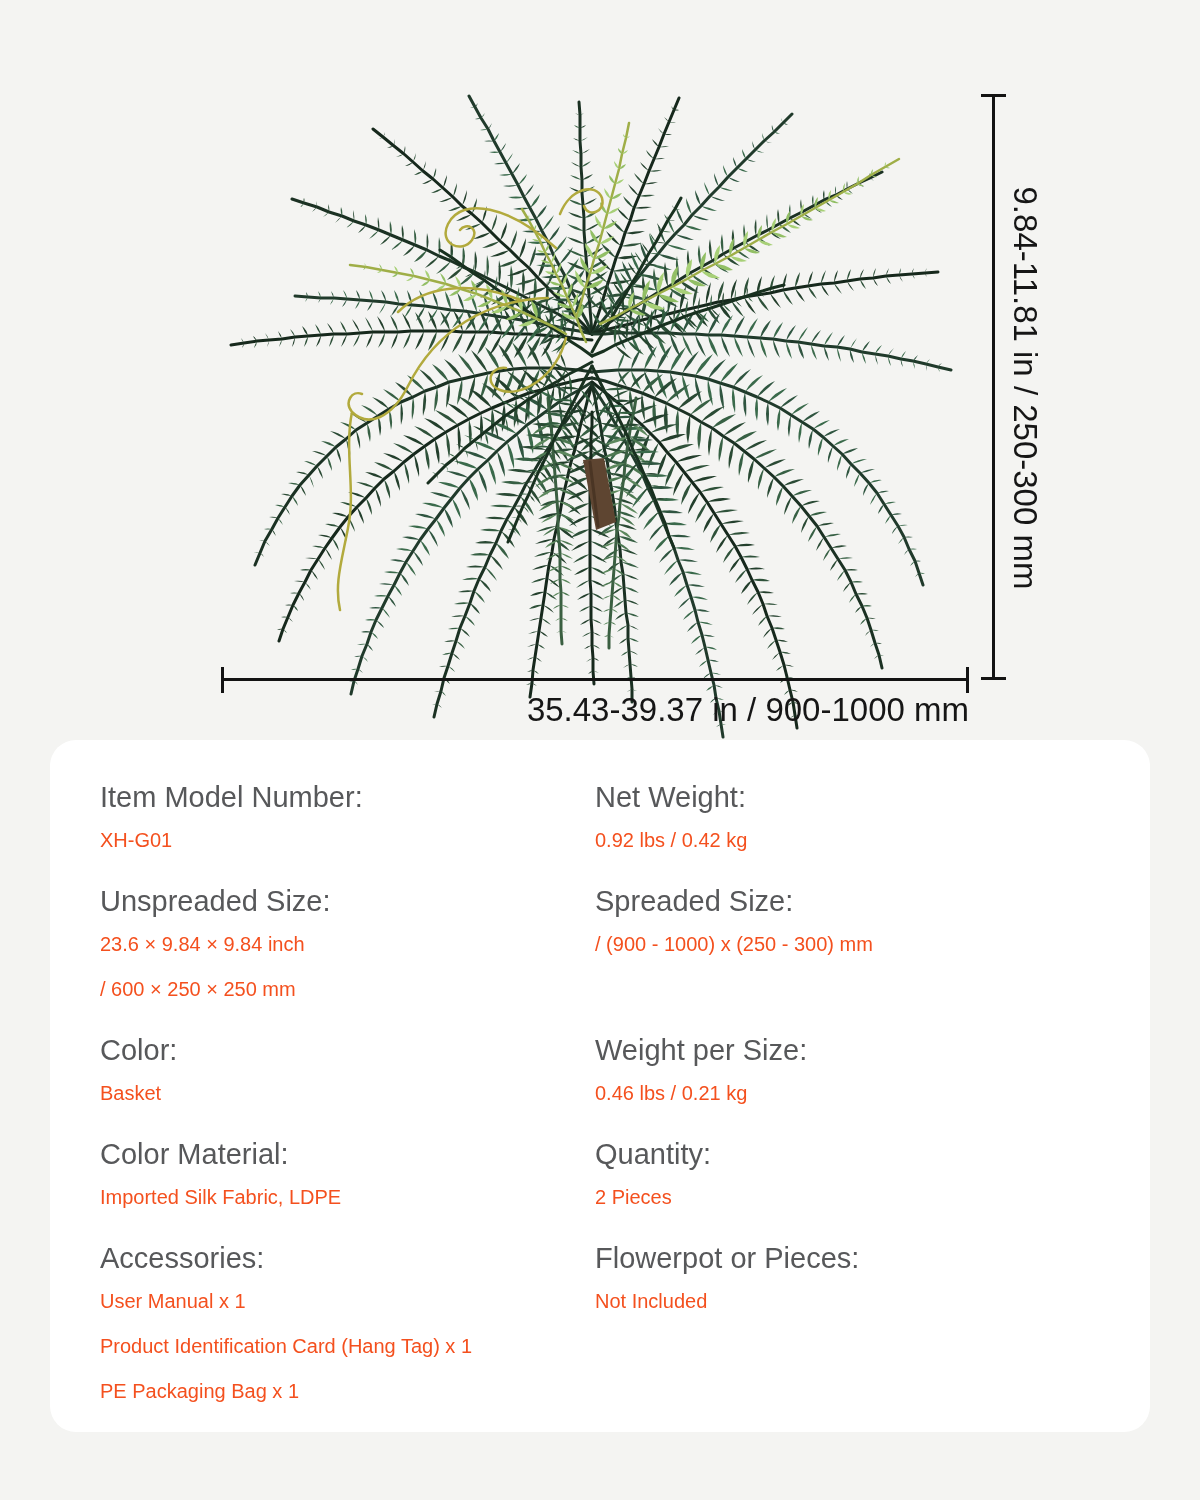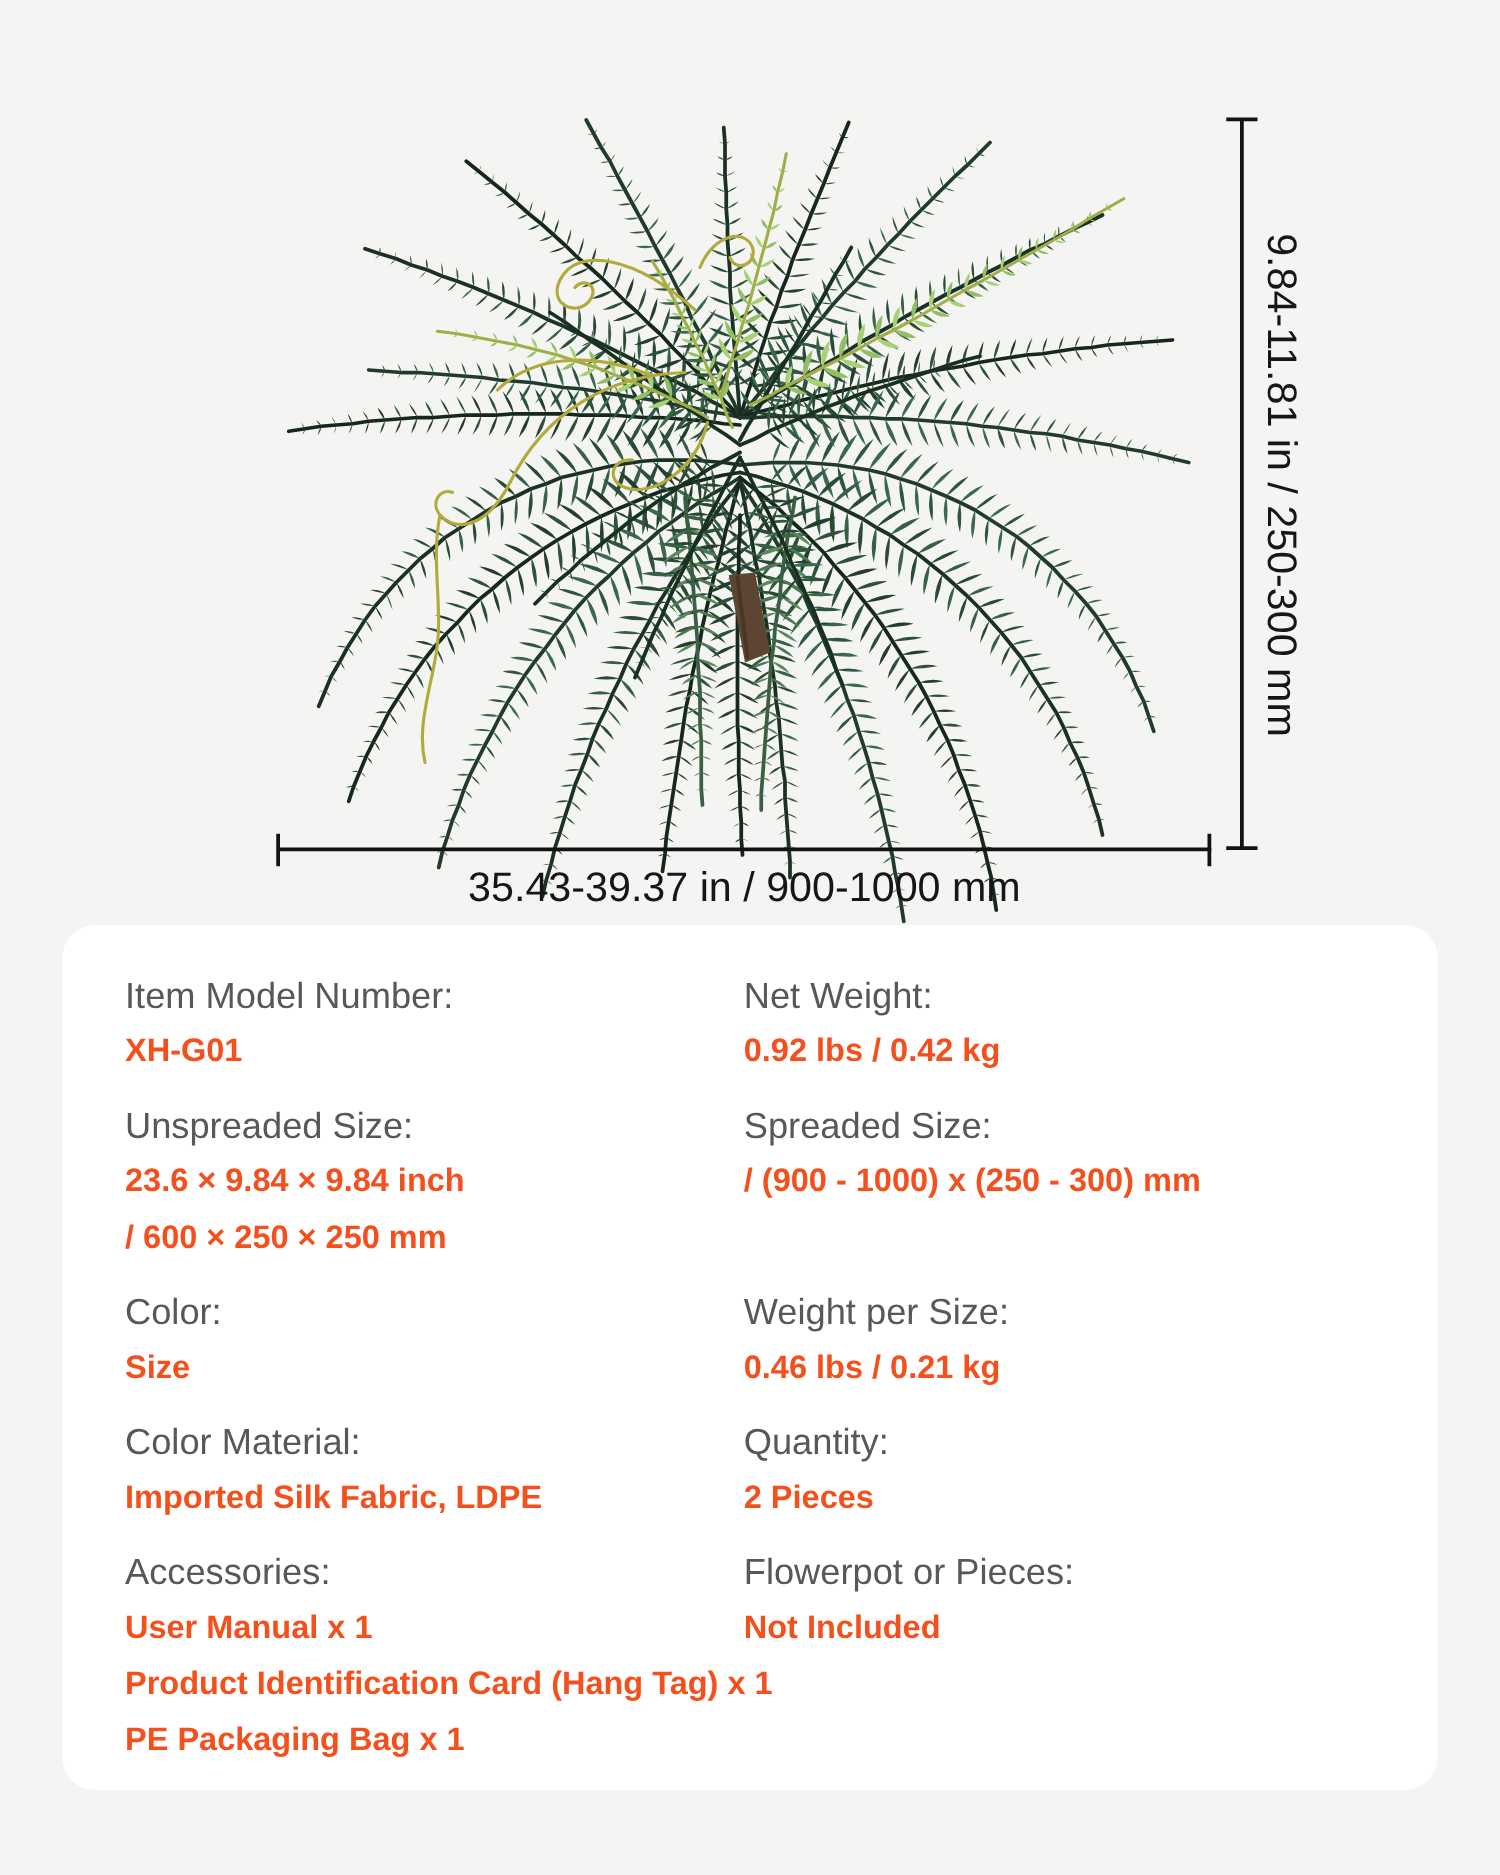--- a/index.html
+++ b/index.html
@@ -8,36 +8,36 @@
   .page { position:relative; width:1200px; height:1500px; background:#f4f4f2; overflow:hidden; }
 
   
   .figure { position:absolute; left:0; top:0; width:1200px; height:760px; }
   #fern-svg { position:absolute; left:0; top:0; width:1200px; height:760px; }
 
   .dim-line, .dim-tick { position:absolute; background:#131313; }
   .dimh-line  { left:222px; top:678px; width:747px; height:3px; }
   .dimh-tick-l{ left:221px; top:667px; width:3px;  height:26px; }
   .dimh-tick-r{ left:966px; top:667px; width:3px;  height:26px; }
-  .dimh-label { position:absolute; left:222px; top:691px; width:747px; text-align:center;
+  .dimh-label { position:absolute; left:222px; top:691px; width:747px; text-align:right;
                 font-size:33px; line-height:38px; color:#161616; }
 
   .dimv-line  { left:992px; top:95px;  width:3px;  height:585px; }
   .dimv-tick-t{ left:981px; top:94px;  width:25px; height:3px; }
   .dimv-tick-b{ left:981px; top:677px; width:25px; height:3px; }
   .dimv-label { position:absolute; left:725px; top:366px; width:600px; height:44px;
                 line-height:44px; text-align:center; font-size:33px; color:#161616;
                 transform:rotate(90deg); }
 
   
   .spec-card { position:absolute; left:50px; top:740px; width:1100px; height:692px;
                background:#ffffff; border-radius:26px; padding:36px 40px 0 50px; }
   .spec-grid { display:grid; grid-template-columns:495px 1fr; row-gap:17px; }
   .spec-label { font-size:29px; line-height:42px; color:#57585a; white-space:nowrap; }
-  .spec-value { font-size:26px; line-height:45px; font-weight:700; color:#f4501e; white-space:nowrap; }
+  .spec-value { font-size:20px; line-height:45px; font-weight:400; color:#f4501e; white-space:nowrap; }
 </style>
 </head>
 <body>
 
 <div class="page">
 
   <div class="figure">
     <svg id="fern-svg" viewBox="0 0 1200 760">
         <path d="M592 372L579 370L566 369L553 368L540 368L527 368L514 369L500 371L488 373L475 376L462 379L449 382L437 387L425 391L413 397L401 402L389 409L378 416L367 423L356 430L346 439L336 447L327 456L317 466L309 475L300 485L292 496L285 507L278 518L272 529L265 541L260 553L255 565" fill="none" stroke="#1b3123" stroke-width="3" stroke-linecap="round" stroke-linejoin="round"></path>
         <path d="M566 369Q565 359 559 351Q561 360 566 369ZM553 368Q551 380 542 389Q546 378 553 368ZM540 368Q538 353 527 343Q532 356 540 368ZM527 368Q525 384 515 396Q519 381 527 368ZM514 369Q510 354 498 344Q504 358 514 369ZM500 371Q501 386 492 398Q494 384 500 371ZM488 373Q483 359 471 350Q478 363 488 373ZM475 376Q476 390 468 402Q470 388 475 376ZM462 379Q457 366 444 359Q452 370 462 379ZM449 382Q452 396 446 408Q446 395 449 382ZM437 387Q431 375 419 369Q427 379 437 387ZM425 391Q428 404 423 416Q422 403 425 391ZM413 397Q406 386 395 382Q403 391 413 397ZM401 402Q405 414 401 425Q400 414 401 402ZM389 409Q383 400 372 397Q380 404 389 409ZM378 416Q383 425 380 436Q378 426 378 416ZM367 423Q360 415 350 413Q358 419 367 423ZM356 430Q361 439 360 449Q357 440 356 430ZM346 439Q339 432 330 431Q338 436 346 439ZM336 447Q341 454 341 463Q337 455 336 447ZM327 456Q320 451 312 451Q319 454 327 456ZM317 466Q322 471 323 479Q319 473 317 466ZM309 475Q303 471 296 472Q302 474 309 475ZM300 485Q305 490 306 496Q302 491 300 485ZM292 496Q287 493 281 494Q287 496 292 496ZM285 507Q289 510 290 515Q287 511 285 507ZM278 518Q274 516 269 517Q273 518 278 518ZM272 529Q275 532 276 536Q273 533 272 529ZM265 541Q262 540 259 541Q262 541 265 541ZM260 553Q263 554 264 557Q262 555 260 553Z" fill="#2a4a34"></path>
@@ -178,21 +178,21 @@
         <div class="spec-value">23.6 × 9.84 × 9.84 inch</div>
         <div class="spec-value">/ 600 × 250 × 250 mm</div>
       </div>
       <div>
         <div class="spec-label">Spreaded Size:</div>
         <div class="spec-value">/ (900 - 1000) x (250 - 300) mm</div>
       </div>
 
       <div>
         <div class="spec-label">Color:</div>
-        <div class="spec-value">Size</div>
+        <div class="spec-value">Basket</div>
       </div>
       <div>
         <div class="spec-label">Weight per Size:</div>
         <div class="spec-value">0.46 lbs / 0.21 kg</div>
       </div>
 
       <div>
         <div class="spec-label">Color Material:</div>
         <div class="spec-value">Imported Silk Fabric, LDPE</div>
       </div>

